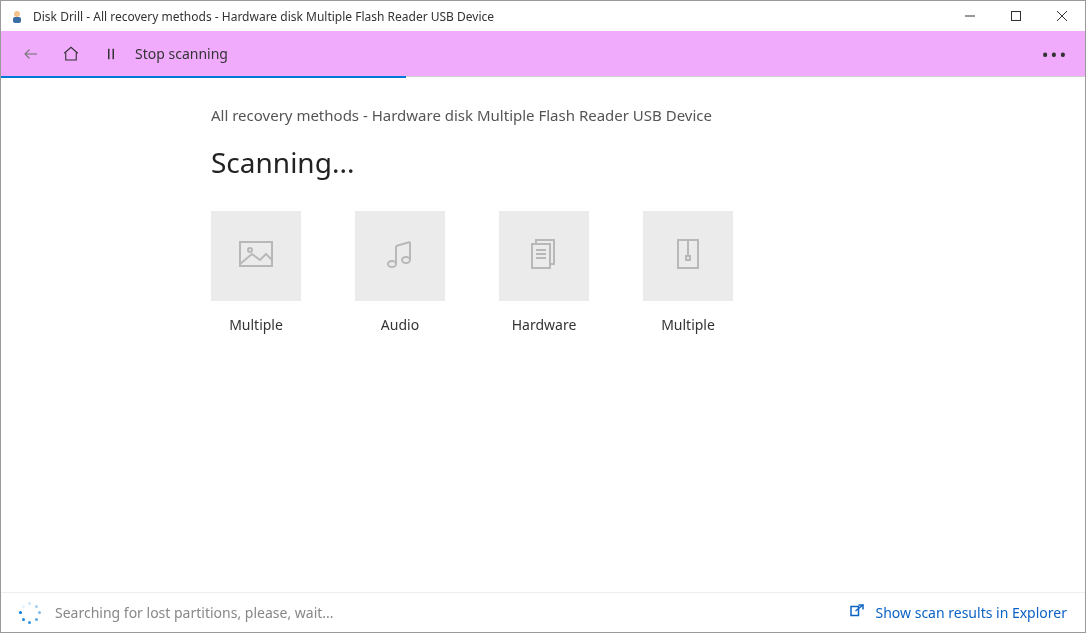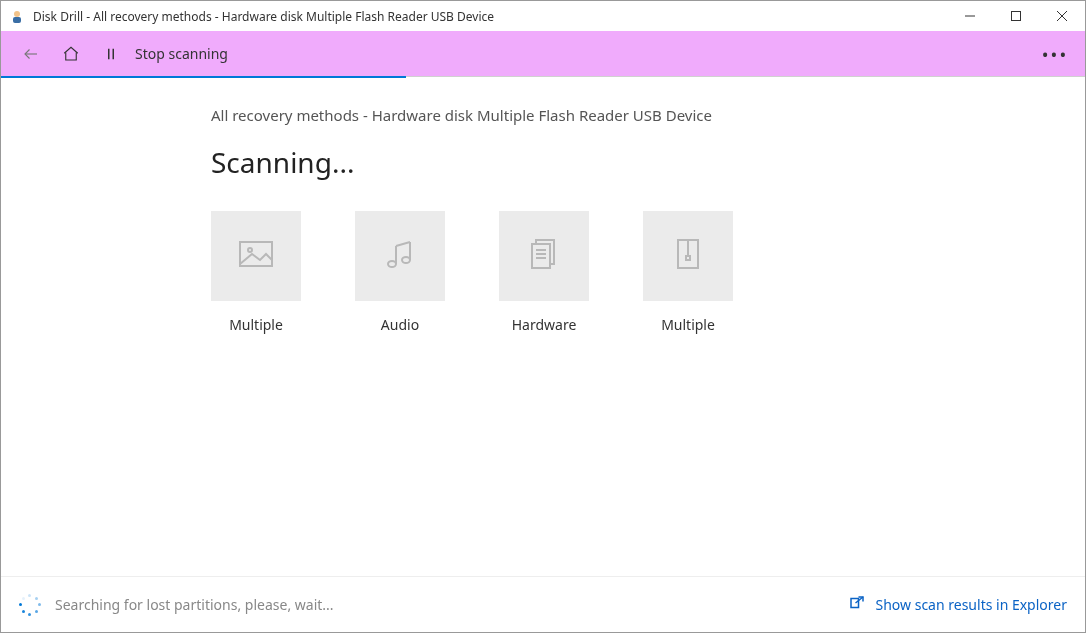--- a/index.html
+++ b/index.html
@@ -27,21 +27,21 @@
   .subtitle { font-size: 15px; color: #555; margin-bottom: 18px; }
   .maintitle { font-size: 28px; font-weight: 400; color: #222; margin-bottom: 30px; }
 
   .cat-row { display: flex; gap: 54px; }
   .cat { display: flex; flex-direction: column; align-items: center; cursor: pointer; }
   .cat-tile { width: 90px; height: 90px; background: #ebebeb; display: flex; align-items: center; justify-content: center; }
   .cat-tile svg { width: 40px; height: 40px; }
   .cat-label { margin-top: 14px; font-size: 14px; color: #333; }
 
   
-  .statusbar { height: 56px; display: flex; align-items: center; padding: 0 18px; border-top: 1px solid #eee; }
+  .statusbar { height: 40px; display: flex; align-items: center; padding: 0 18px; border-top: 1px solid #eee; }
   .spinner { width: 22px; height: 22px; margin-right: 14px; position: relative; }
   .spinner .dot { position: absolute; width: 3px; height: 3px; background: #0078d7; border-radius: 50%; }
   .status-text { font-size: 14px; color: #888; flex: 1; }
   .explorer-link { display: flex; align-items: center; gap: 10px; color: #0b63c5; font-size: 14px; cursor: pointer; }
   .explorer-link svg { width: 18px; height: 18px; }
 </style>
 </head>
 <body>
 
 <div class="titlebar">

